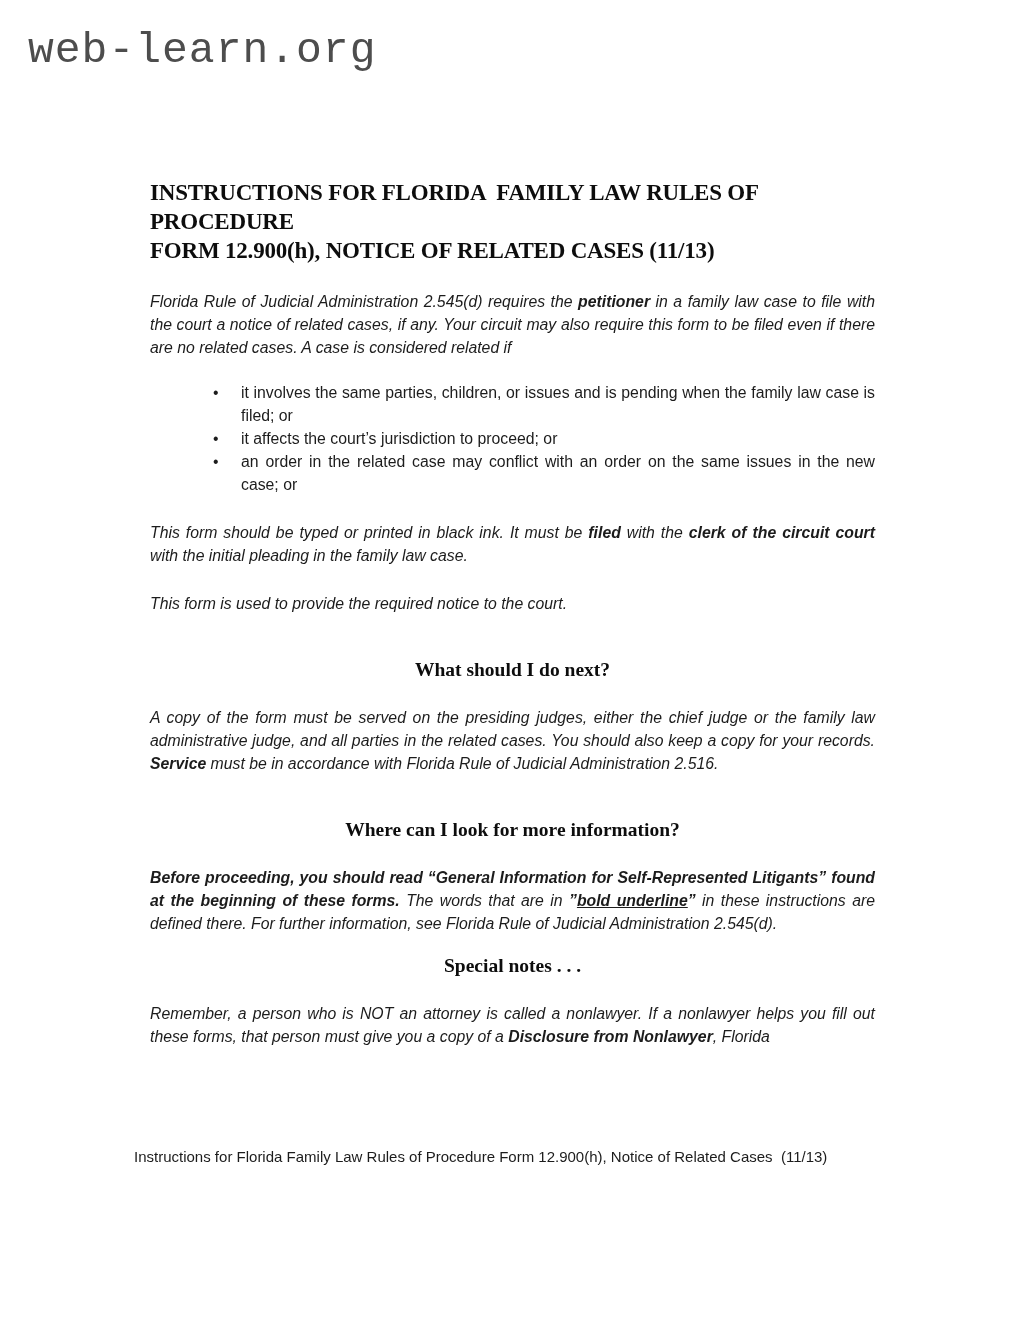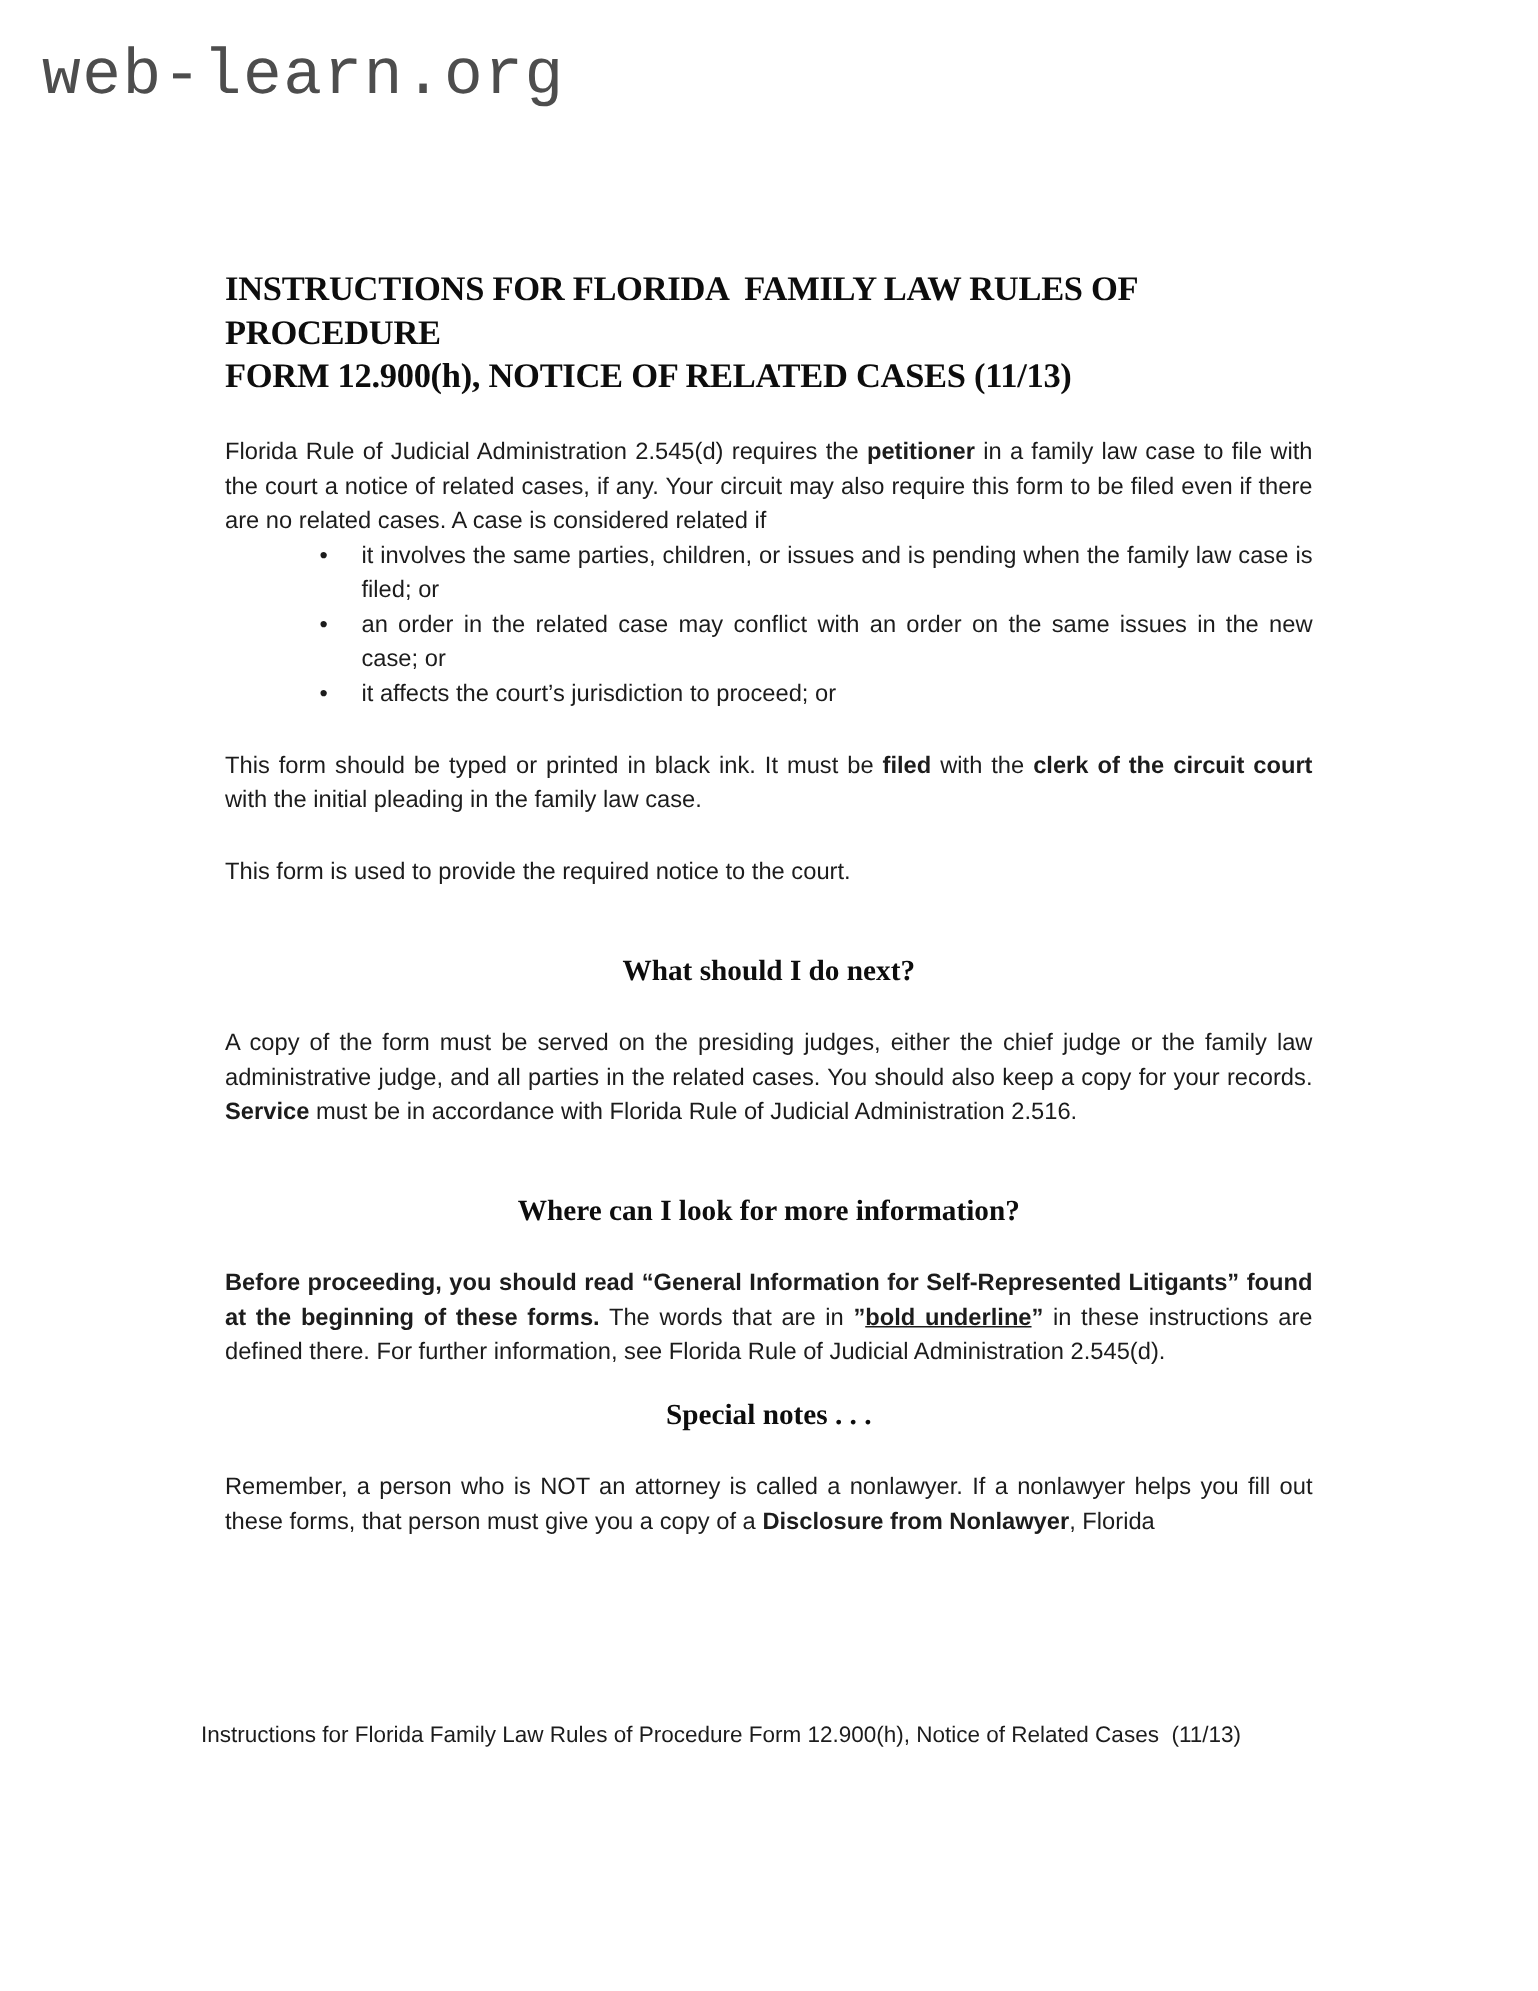--- a/index.html
+++ b/index.html
@@ -52,23 +52,25 @@
     color: #0d0d0d;
     white-space: pre-wrap;
   }
   section:nth-of-type(4) .heading { margin-top: 20px; }
   .para {
     font-size: 15.8px;
     line-height: 23px;
     text-align: justify;
     margin-top: 25px;
     color: #1c1c1c;
+    font-style: italic;
   }
   .bullets {
     list-style: none;
+    margin-top: 22px;
     padding-left: 91px;
   }
   .bullet-item {
     position: relative;
     text-align: justify;
     font-size: 15.8px;
     line-height: 23px;
     color: #1c1c1c;
   }
   .bullet-item::before {
@@ -99,22 +101,22 @@
   <h1 class="title">
     <span class="tline">INSTRUCTIONS FOR FLORIDA  FAMILY LAW RULES OF PROCEDURE</span>
     <span class="tline">FORM 12.900(h), NOTICE OF RELATED CASES (11/13)</span>
   </h1>
 
   <main id="doc-sections">
       <section class="doc-section">
         <p class="para"><span>Florida Rule of Judicial Administration 2.545(d) requires the </span><span class="b ">petitioner</span><span> in a family law case to file with the court a notice of related cases, if any. Your circuit may also require this form to be filed even if there are no related cases. A case is considered related if</span></p>
         <ul class="bullets">
           <li class="bullet-item"><span>it involves the same parties, children, or issues and is pending when the family law case is filed; or</span></li>
+          <li class="bullet-item"><span>it affects the court’s jurisdiction to proceed; or</span></li>
           <li class="bullet-item"><span>an order in the related case may conflict with an order on the same issues in the new case; or</span></li>
-          <li class="bullet-item"><span>it affects the court’s jurisdiction to proceed; or</span></li>
         </ul>
         <p class="para"><span>This form should be typed or printed in black ink. It must be </span><span class="b ">filed</span><span> with the </span><span class="b ">clerk of the circuit court</span><span> with the initial pleading in the family law case.</span></p>
         <p class="para"><span>This form is used to provide the required notice to the court.</span></p>
       </section>
       <section class="doc-section">
         <h2 class="heading">What should I do next?</h2>
         <p class="para"><span>A copy of the form must be served on the presiding judges,  either the chief judge or the family law administrative judge, and all parties in the related cases. You should also keep a copy for your records. </span><span class="b ">Service</span><span> must be in accordance with Florida Rule of Judicial Administration 2.516.</span></p>
       </section>
       <section class="doc-section">
         <h2 class="heading">Where can I look for more information?</h2>

